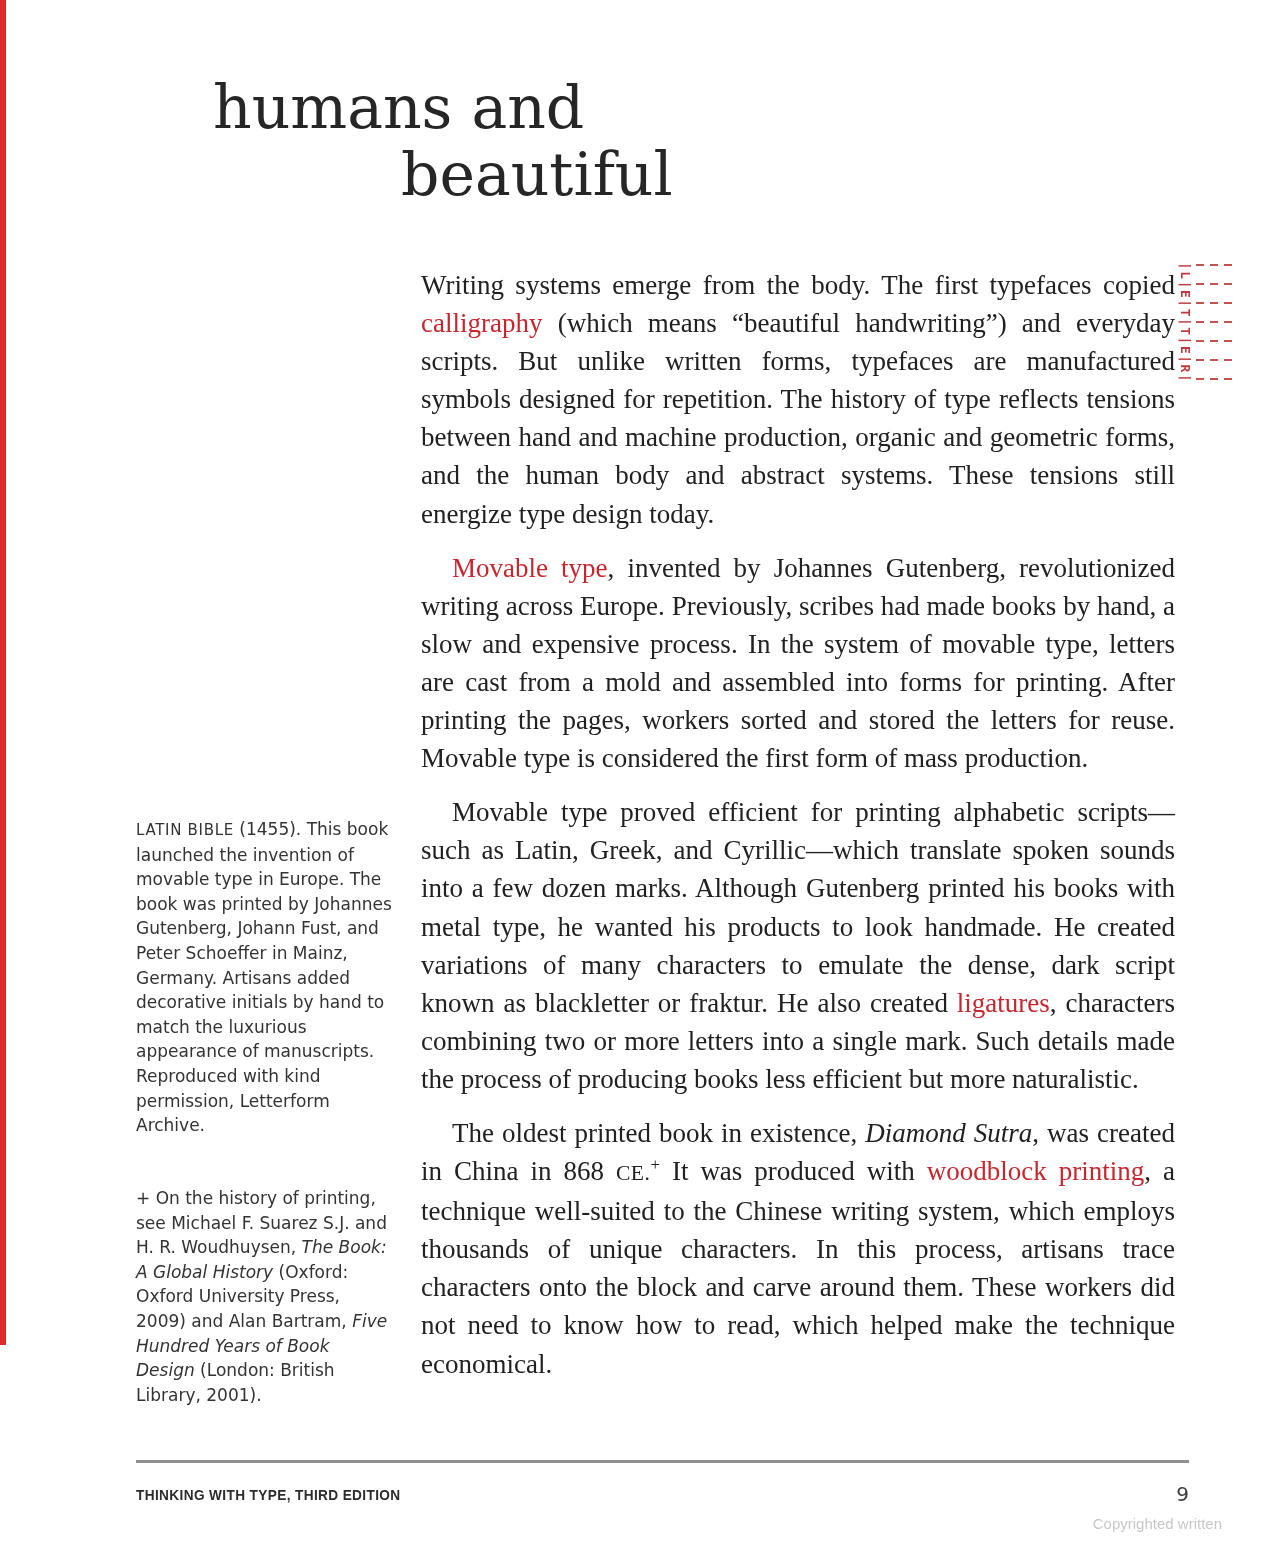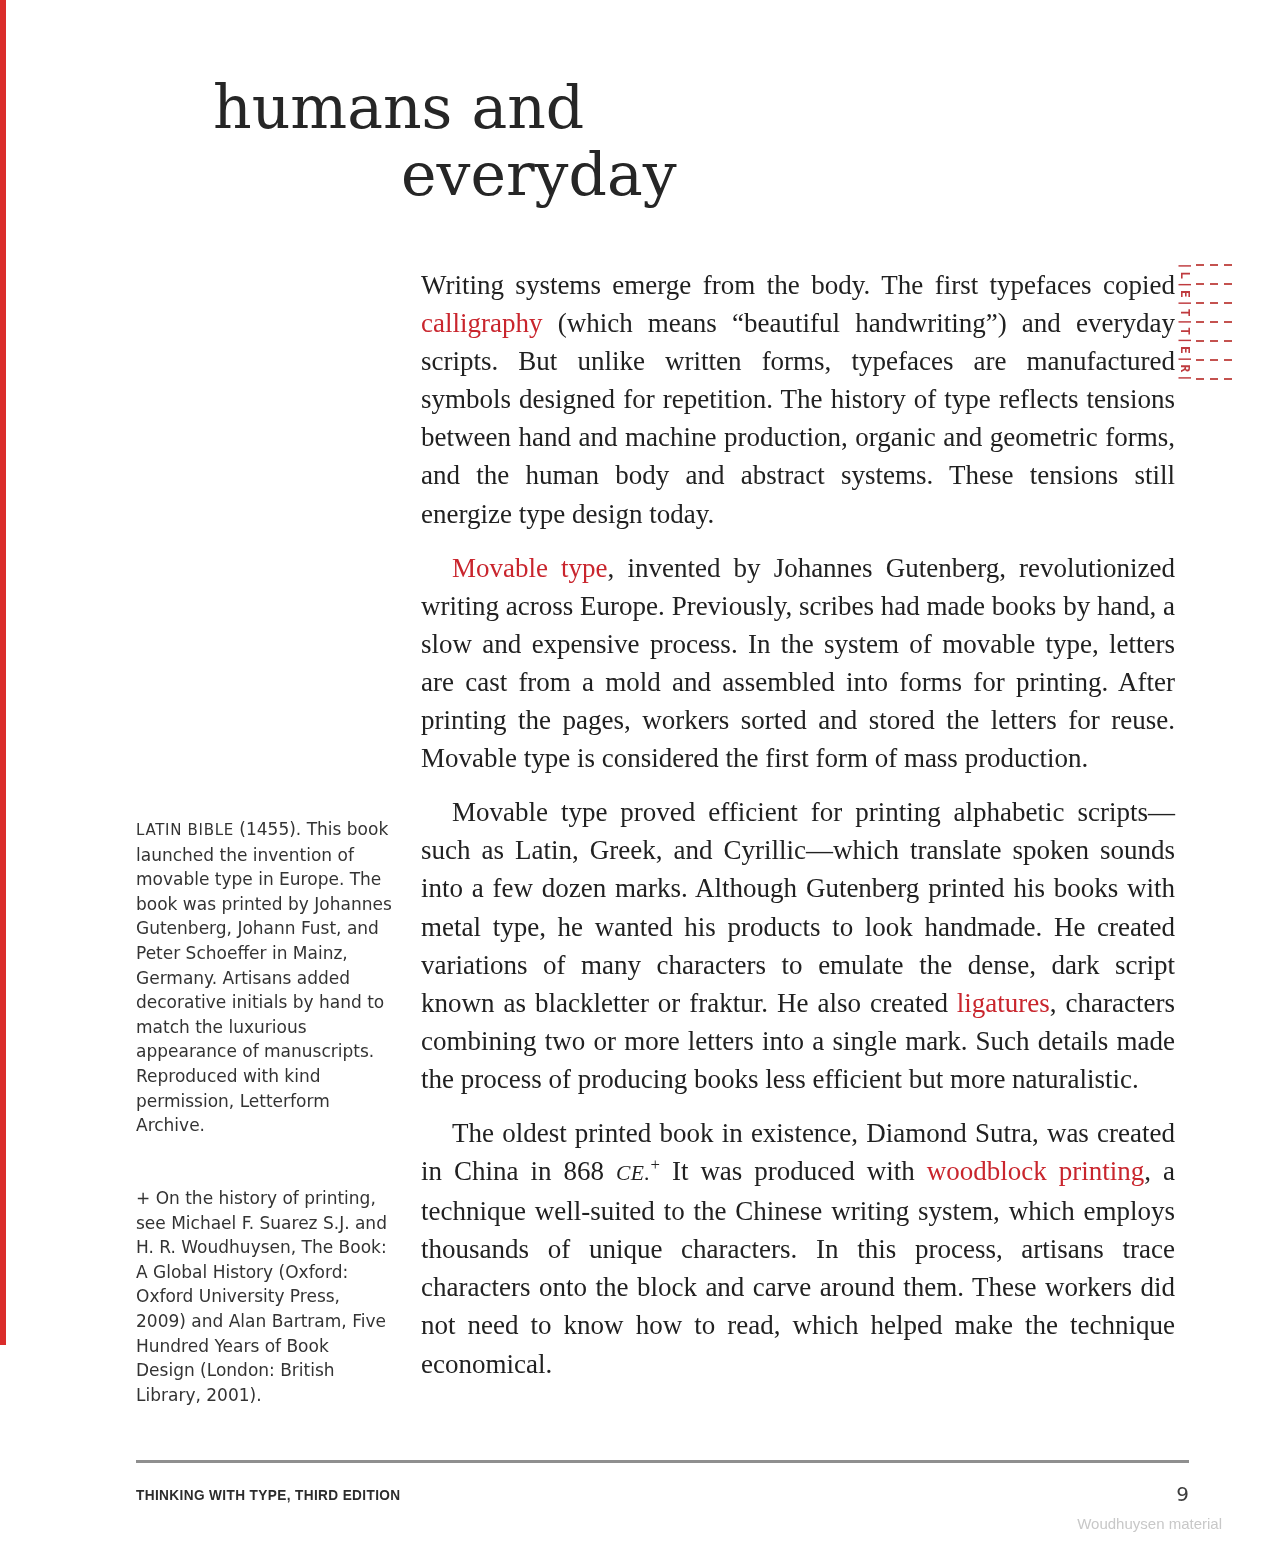--- a/index.html
+++ b/index.html
@@ -15,22 +15,22 @@
   .title { position:absolute; left:213px; top:74px; font-family:"DejaVu Serif", serif;
            color:#262626; font-size:60px; line-height:67px; font-weight:500; }
   .title .line2 { margin-left:188px; }
 
   
   .body-col { position:absolute; left:405px; top:250px; width:786px;
               font-size:27px; line-height:38.1px; color:#212121; text-align:justify; }
   .body-col p { margin:16px; }
   .body-col p.indent { text-indent:31px; }
   .red { color:#c9252d; }
-  .ital { }
-  .caps { font-size:0.8em; letter-spacing:0.5px;font-style:italic; }
+  .ital { font-style:italic; }
+  .caps { font-size:0.8em; letter-spacing:0.5px; }
   .sup  { font-size:0.62em; vertical-align:super; line-height:0; }
 
   
   .sidenote { position:absolute; left:136px; width:256px;
               font-family:"DejaVu Sans", sans-serif; font-size:17px;
               line-height:24.6px; color:#333333; }
   .caption  { top:817px; }
   .footnote { top:1186px; }
   .lead-caps { font-size:15px; letter-spacing:0.7px; }
 
@@ -55,21 +55,21 @@
 </style>
 </head>
 <body>
 
 <div class="page">
 
   <div class="edge-line"></div>
 
   <div class="title">
     <div class="line1">humans and</div>
-    <div class="line2">everyday</div>
+    <div class="line2">beautiful</div>
   </div>
 
   <div class="edge-tab">
     <div class="tab-dash d1"></div>
     <div class="tab-dash d2"></div>
     <div class="tab-dash d3"></div>
     <div class="tab-dash d4"></div>
     <div class="tab-dash d5"></div>
     <div class="tab-dash d6"></div>
     <div class="tab-dash d7"></div>
@@ -87,15 +87,15 @@
     <span class="lead-caps">LATIN BIBLE</span><span> (1455). This book launched the invention of movable type in Europe. The book was printed by Johannes Gutenberg, Johann Fust, and Peter Schoeffer in Mainz, Germany. Artisans added decorative initials by hand to match the luxurious appearance of manuscripts. Reproduced with kind permission, Letterform Archive.</span>
   </div>
 
   <div class="sidenote footnote">
     <span>+ On the history of printing, see Michael F. Suarez S.J. and H. R. Woudhuysen, </span><span class="ital">The Book: A Global History</span><span> (Oxford: Oxford University Press, 2009) and Alan Bartram, </span><span class="ital">Five Hundred Years of Book Design</span><span> (London: British Library, 2001).</span>
   </div>
 
   <div class="footer-rule"></div>
   <div class="footer-title">THINKING WITH TYPE, THIRD EDITION</div>
   <div class="page-number">9</div>
-  <div class="watermark">Woudhuysen material</div>
+  <div class="watermark">Copyrighted written</div>
 
 </div>
 
 </body></html>

